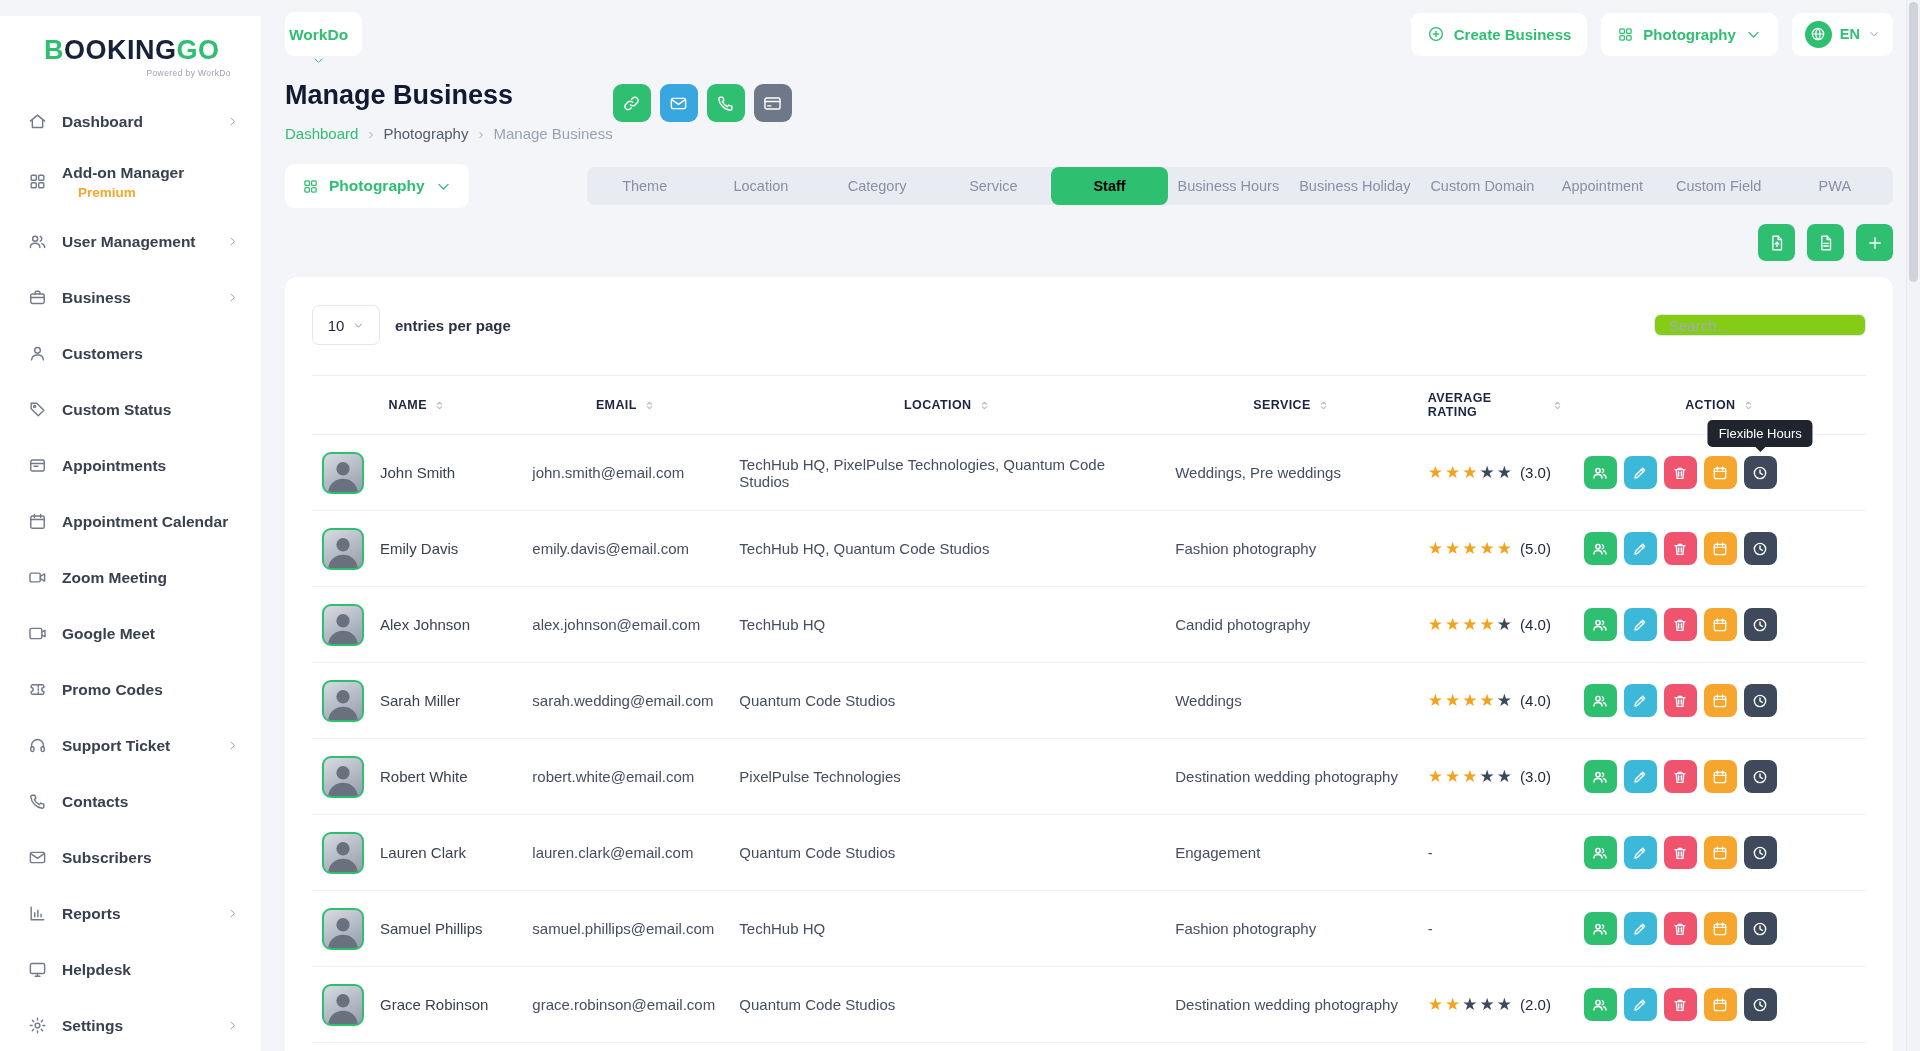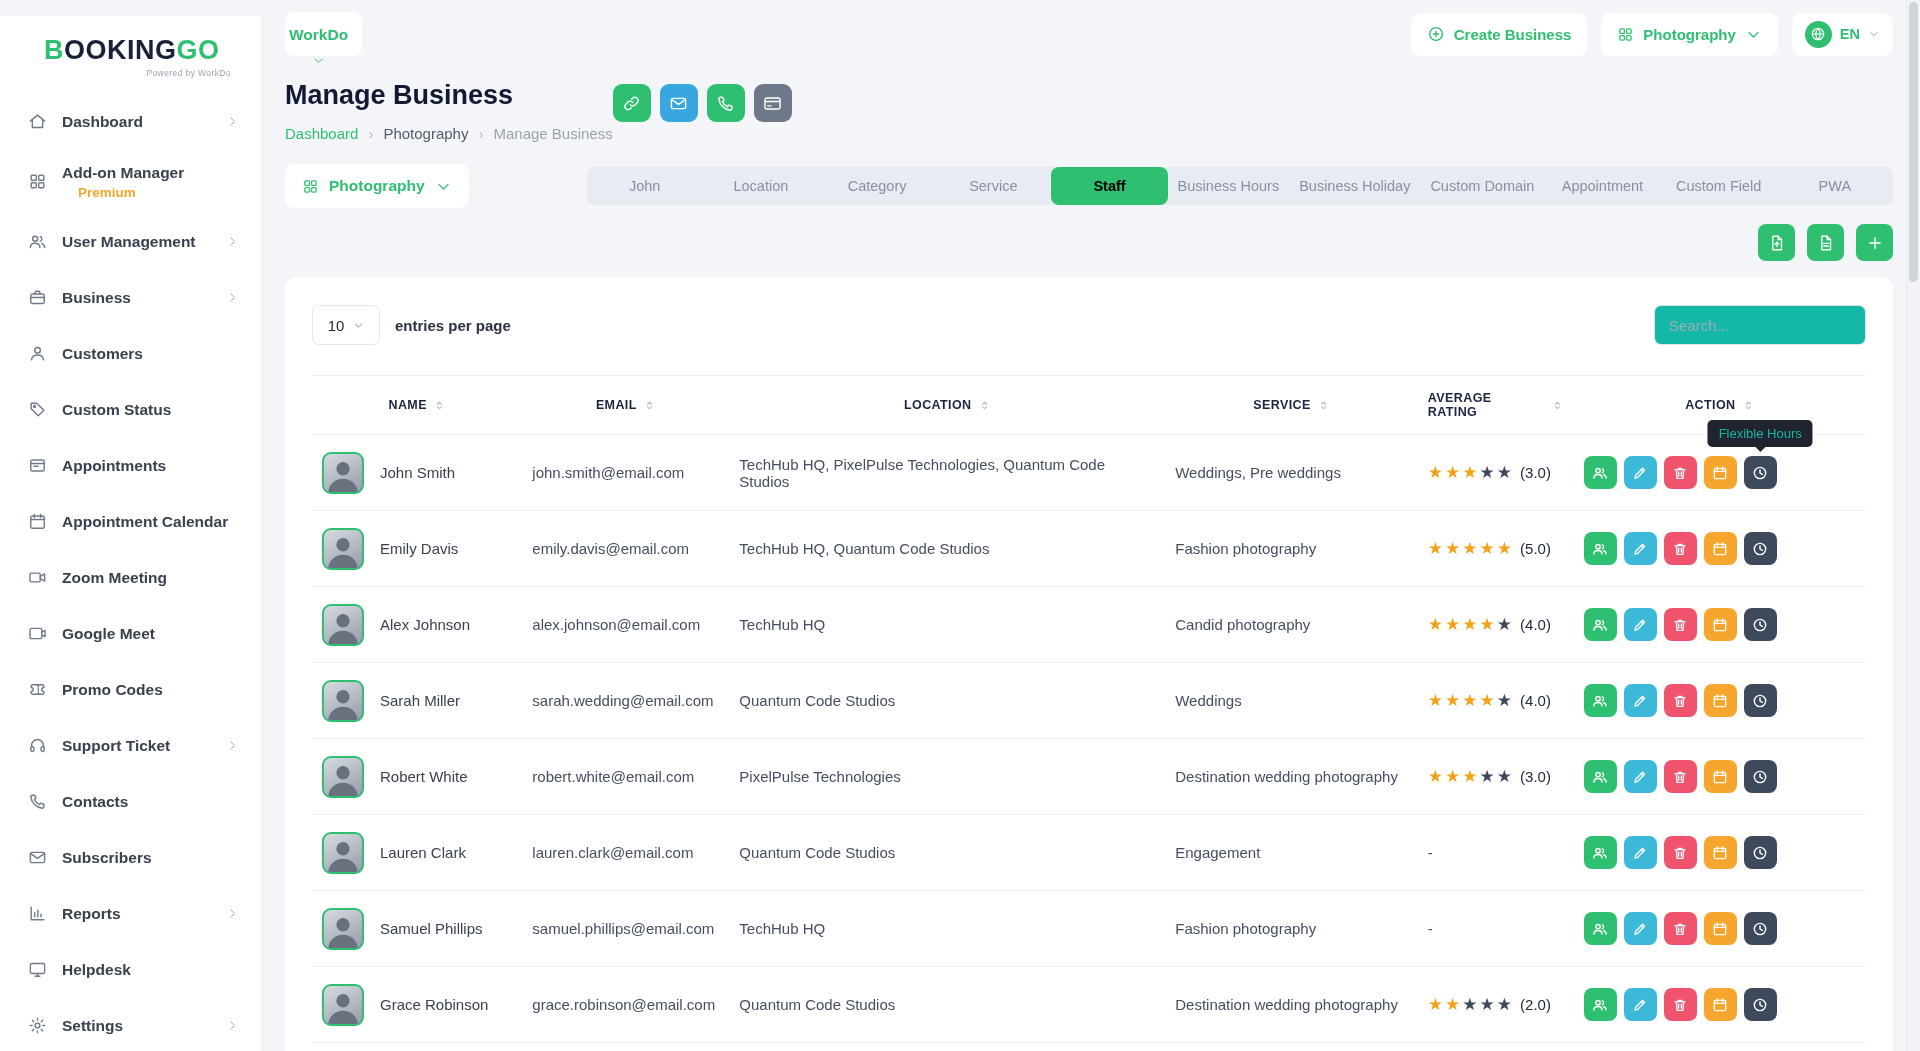--- a/index.html
+++ b/index.html
@@ -75,21 +75,21 @@
 
   .toolbar-row { display:flex; justify-content:flex-end; gap:12px; padding:16px 27px 0 24px; }
   .tool-btn { width:37px; height:37px; border-radius:8px; background:var(--primary-green,#2ebf71); color:#fff; border:none; display:flex; align-items:center; justify-content:center; cursor:pointer; }
   .tool-btn svg { width:18px; height:18px; }
 
   .card { margin:16px 27px 0 24px; background:#fff; border-radius:12px; padding:28px 27px 40px; }
   .controls { display:flex; align-items:center; }
   .select-box { width:68px; height:40px; border:1px solid #e3e6ee; border-radius:7px; display:flex; align-items:center; justify-content:center; gap:9px; font-size:15px; color:#1f2533; cursor:pointer; background:#fff; }
   .select-box svg { width:11px; height:11px; color:#6b7383; }
   .entries-label { margin-left:15px; font-size:15px; font-weight:600; color:#2a3142; }
-  .search { margin-left:auto; width:212px; height:40px; border:1px solid #e3e6ee; border-radius:7px; padding:0 14px; font-size:15px; color:#2a3142; outline:none; font-family:inherit; background:#14b8a6; }
+  .search { margin-left:auto; width:212px; height:22px; border:1px solid #e3e6ee; border-radius:7px; padding:0 14px; font-size:15px; color:#2a3142; outline:none; font-family:inherit; background:#84cc16; }
   .search::placeholder { color:#a3aab8; }
 
   table { width:100%; border-collapse:collapse; margin-top:30px; }
   thead th { border-top:1px solid #eceef4; border-bottom:1px solid #eceef4; padding:15px 10px; font-size:12.5px; letter-spacing:.4px; color:#1b2440; font-weight:700; text-align:left; cursor:pointer; }
   th:nth-child(1){ width:211px; } th:nth-child(2){ width:207px; } th:nth-child(3){ width:439px; }
   th:nth-child(4){ width:254px; } th:nth-child(5){ width:156px; } th:nth-child(6){ width:293px; }
   .th-inner { display:flex; align-items:center; justify-content:center; gap:6px; }
   .sort { color:#b9bfcc; display:flex; }
   .sort svg { width:13px; height:13px; stroke-width:2; }
   tbody td { border-bottom:1px solid #eff1f6; height:76px; padding:0 10px; font-size:15px; color:#454d60; vertical-align:middle; }
@@ -105,21 +105,21 @@
   .no-rating { color:#454d60; }
   .act-wrap { display:flex; align-items:center; gap:7px; position:relative; }
   .abtn { width:33px; height:33px; border-radius:8px; border:none; color:#fff; display:flex; align-items:center; justify-content:center; cursor:pointer; }
   .abtn svg { width:16px; height:16px; stroke-width:2.1; }
   .c-green { background:var(--primary-green,#2ebf71); }
   .c-cyan  { background:var(--info-cyan,#3cb8d8); }
   .c-red   { background:var(--danger-red,#f0536e); }
   .c-orange{ background:var(--warning-orange,#f6a62d); }
   .c-dark  { background:var(--dark-slate,#3e4a5b); }
   .tt-wrap { position:relative; display:inline-flex; }
-  .tooltip { position:absolute; bottom:calc(100% + 9px); left:50%; transform:translateX(-50%); background:#20242e; color:#14b8a6; font-size:13px; padding:6px 11px; border-radius:5px; white-space:nowrap; z-index:20; }
+  .tooltip { position:absolute; bottom:calc(100% + 9px); left:50%; transform:translateX(-50%); background:#20242e; color:#ffffff; font-size:13px; padding:6px 11px; border-radius:5px; white-space:nowrap; z-index:20; }
   .tooltip::after { content:""; position:absolute; top:100%; left:50%; margin-left:-5px; border:5px solid transparent; border-top-color:#20242e; }
 
   .sb-track { position:fixed; top:0; right:0; width:14px; height:100%; background:#f2f3f6; border-left:1px solid #e9ebef; z-index:50; }
   .sb-thumb { position:absolute; top:2px; right:2px; width:9px; height:280px; background:#cfd3da; border-radius:6px; cursor:pointer; }
 </style>
 </head>
 <body>
 
 <div class="app">
 
@@ -469,21 +469,21 @@
             </svg>
           </span>
         <span>Photography</span>
         <span class="pill-chev">
             <svg class="ic" viewBox="0 0 24 24" fill="none" stroke="currentColor" stroke-width="1.8" stroke-linecap="round" stroke-linejoin="round">
               <path d="m5.5 9 6.5 6.5L18.5 9"></path>
             </svg>
           </span>
       </button>
       <div class="tabs" id="tabs">
-          <div class="tab">John</div>
+          <div class="tab">Theme</div>
           <div class="tab">Location</div>
           <div class="tab">Category</div>
           <div class="tab">Service</div>
           <div class="tab active">Staff</div>
           <div class="tab">Business Hours</div>
           <div class="tab">Business Holiday</div>
           <div class="tab">Custom Domain</div>
           <div class="tab">Appointment</div>
           <div class="tab">Custom Field</div>
           <div class="tab">PWA</div>

